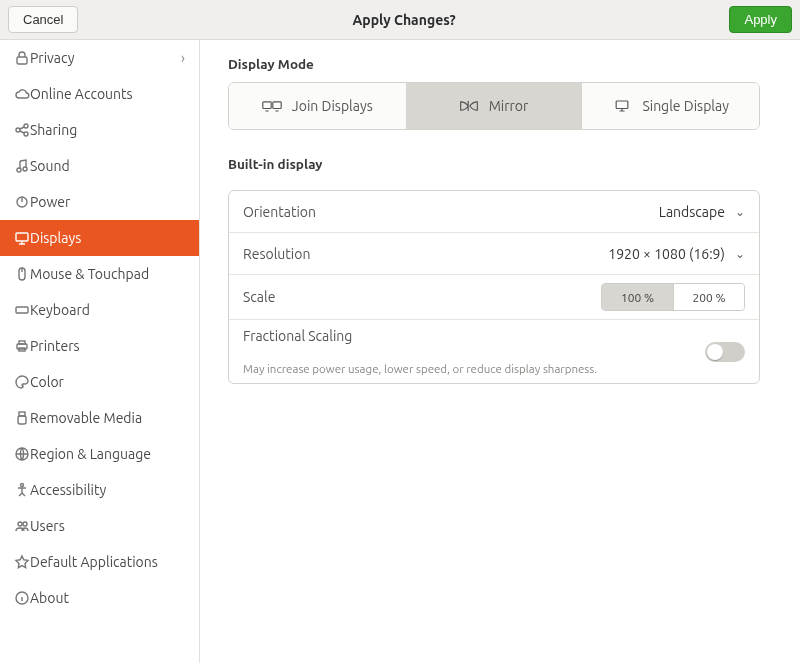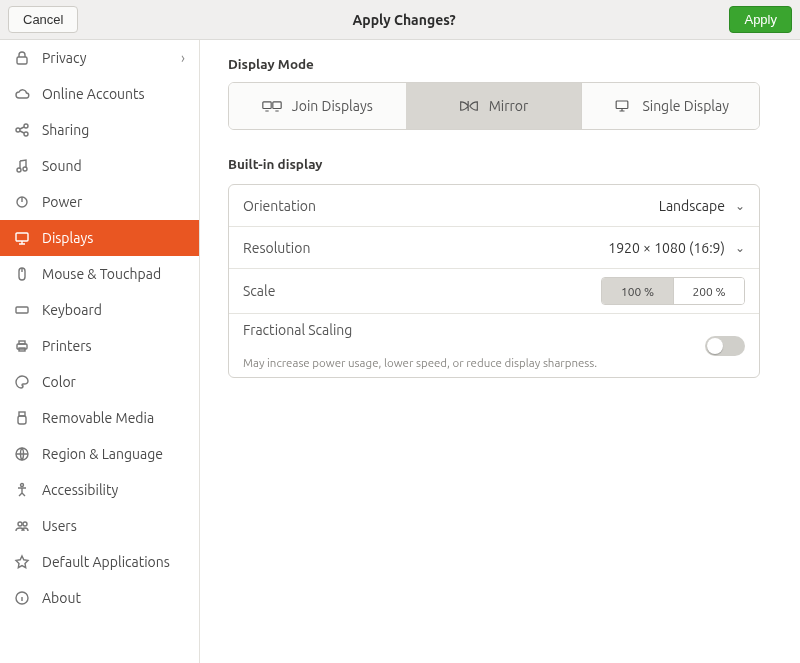--- a/index.html
+++ b/index.html
@@ -6,39 +6,39 @@
   html, body { width: 800px; height: 663px; font-family: Ubuntu, Cantarell, "Segoe UI", sans-serif; font-size: 14px; color: #333; background: #fff; overflow: hidden; }
   .window { display: flex; flex-direction: column; height: 100%; }
   .titlebar { display: flex; align-items: center; justify-content: space-between; height: 40px; background: #f0efee; border-bottom: 1px solid #dcdbd8; padding: 0 8px; }
   .titlebar .title { font-weight: 700; color: #2c2c2c; position: absolute; left: 8px; right: 0; text-align: center; pointer-events: none; }
   .btn { border: 1px solid #cfcdc8; background: #fafaf9; color: #333; border-radius: 4px; padding: 5px 14px; font-size: 13px; cursor: pointer; }
   .btn-primary { background: #3aa52f; border-color: #2d8a24; color: #fff; }
 
   .body { display: flex; height: calc(100% - 40px); }
 
   .sidebar { width: 200px; border-right: 1px solid #e3e1dc; overflow-y: auto; }
-  .sidebar-item { display: flex; align-items: center; gap: 12px; height: 36px; padding: 10px 14px; color: #4a4a4a; cursor: pointer; position: relative; }
+  .sidebar-item { display: flex; align-items: center; gap: 0; height: 36px; padding: 10px 14px; color: #4a4a4a; cursor: pointer; position: relative; }
   .sidebar-item.active { background: #e95622; color: #fff; }
   .sidebar-item .chev { margin-left: auto; color: #888; font-size: 14px; }
   .sidebar-item .si-icon { width: 16px; height: 16px; display: inline-flex; align-items: center; justify-content: center; color: #777; }
   .sidebar-item.active .si-icon, .sidebar-item.active .chev { color: #fff; }
   .si-icon svg { width: 16px; height: 16px; stroke: currentColor; fill: none; stroke-width: 1.4; }
 
   .content { flex: 1; padding: 12px 40px 0 28px; overflow-y: auto; }
   .section-label { font-weight: 700; color: #3b3a38; margin: 4px 0 10px 0; font-size: 13.5px; }
 
   .seggroup { display: flex; border: 1px solid #d5d3ce; border-radius: 6px; overflow: hidden; }
   .seg { flex: 1; display: flex; align-items: center; justify-content: center; gap: 10px; height: 46px; background: #fbfbfa; color: #555; cursor: pointer; border-right: 1px solid #d5d3ce; }
   .seg:last-child { border-right: none; }
   .seg svg { width: 20px; height: 20px; stroke: #555; fill: none; stroke-width: 1.4; }
   .seg.selected { background: #d8d6d1; }
   .seg-wrap { position: relative; flex: 1; display: flex; text-align: right; }
   .seg-wrap .seg { flex: 1; }
 
-  .panel { margin-top: 12px; border: 1px solid #d5d3ce; border-radius: 6px; }
+  .panel { margin-top: 18px; border: 1px solid #d5d3ce; border-radius: 6px; }
   .row { display: flex; align-items: center; justify-content: space-between; min-height: 42px; padding: 8px 14px; border-bottom: 1px solid #e5e4df; }
   .row:last-child { border-bottom: none; }
   .row-label { color: #555; }
   .row-value { display: flex; align-items: center; gap: 10px; color: #333; }
   .chevron-down { font-size: 12px; color: #666; }
 
   .scalegroup { display: flex; border: 1px solid #cfcdc8; border-radius: 4px; overflow: hidden; }
   .scalebtn { width: 71px; height: 26px; display: flex; align-items: center; justify-content: center; font-size: 12px; background: #fff; color: #444; cursor: pointer; }
   .scalebtn.selected { background: #d8d6d1; }
   .scalebtn + .scalebtn { border-left: 1px solid #cfcdc8; }

